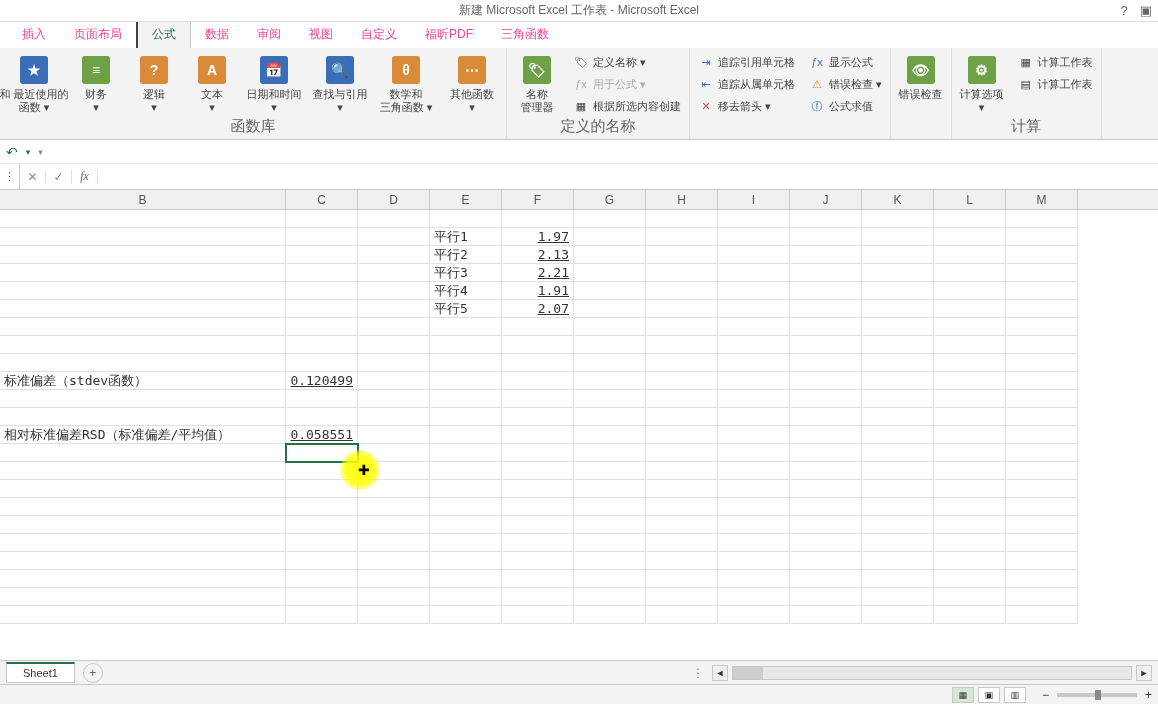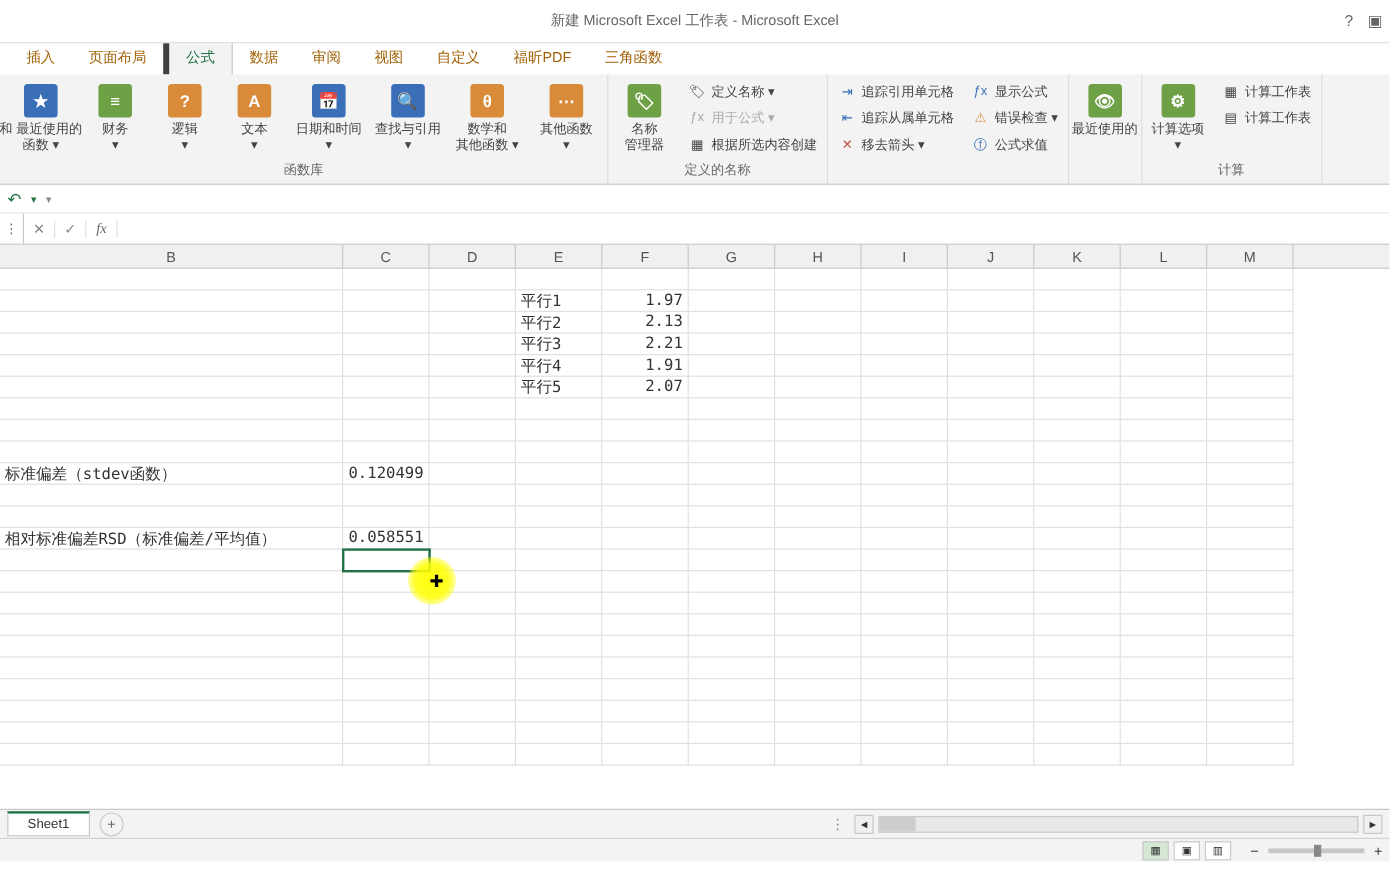--- a/index.html
+++ b/index.html
@@ -1,31 +1,31 @@
 <!DOCTYPE html>
 <html><head>
 <meta charset="utf-8">
 <style>
 * { margin: 0; padding: 0; box-sizing: border-box; font-family: "Microsoft YaHei", "Segoe UI", sans-serif; }
 body { width: 1158px; height: 724px; overflow: hidden; background: #fff; font-size: 12px; color: #333; position: relative; }
 
 
-.title-bar { height: 36px; background: #fff; display: flex; align-items: center; justify-content: center; position: relative; border-bottom: 1px solid #e0e0e0; }
+.title-bar { height: 22px; background: #fff; display: flex; align-items: center; justify-content: center; position: relative; border-bottom: 1px solid #e0e0e0; }
 .title-bar .title { font-size: 12px; color: #666; }
 .title-bar .right { position: absolute; right: 6px; display: flex; gap: 12px; align-items: center; color: #666; font-size: 13px; }
 
 
 .ribbon-tabs { height: 26px; background: #fff; display: flex; align-items: flex-end; padding-left: 8px; gap: 0; }
-.ribbon-tabs .tab { padding: 5px 14px; font-size: 12px; color: #a16207; cursor: pointer; }
-.ribbon-tabs .tab.active { background: #f3f3f3; color: #217346; border-top: 1px solid #c8c8c8; border-left: 5px solid #404040; border-right: 1px solid #c8c8c8; }
+.ribbon-tabs .tab { padding: 5px 14px; font-size: 12px; color: #ec4899; cursor: pointer; }
+.ribbon-tabs .tab.active { background: #f3f3f3; color: #217346; border-top: 1px solid #c8c8c8; border-left: 2px solid #404040; border-right: 1px solid #c8c8c8; }
 
 
 .ribbon { height: 92px; background: #f3f3f3; border-bottom: 1px solid #c8c8c8; display: flex; position: relative; }
 .ribbon-group { border-right: 1px solid #ddd; display: flex; flex-direction: column; justify-content: space-between; padding: 2px 4px 2px 4px; }
-.group-label { text-align: center; font-size: 11px; color: #666; padding: 1px 0 2px 0; }
+.group-label { text-align: center; font-size: 15px; color: #666; padding: 1px 0 2px 0; }
 .group-body { display: flex; align-items: flex-start; gap: 6px; flex: 1; padding-top: 2px; }
 .btn-large { display: flex; flex-direction: column; align-items: center; width: 52px; cursor: pointer; padding: 2px 0; }
 .btn-large.wider { width: 60px; }
 .btn-large .ico { width: 32px; height: 32px; display: flex; align-items: center; justify-content: center; }
 .btn-large .lbl { font-size: 11px; color: #444; text-align: center; line-height: 1.2; margin-top: 2px; white-space: pre; }
 .btn-small-row { display: flex; flex-direction: column; gap: 2px; }
 .btn-small { display: flex; align-items: center; gap: 4px; font-size: 11px; color: #444; padding: 2px 4px; cursor: pointer; white-space: nowrap; }
 .btn-small .sico { width: 16px; height: 16px; display: inline-flex; align-items: center; justify-content: center; }
 
 
@@ -43,21 +43,21 @@
 .fx-btn.fx { font-style: italic; color: #666; font-family: serif; }
 .formula-input { flex: 1; height: 100%; padding: 0 6px; font-size: 12px; }
 
 
 .grid-wrap { position: relative; height: 470px; overflow: hidden; }
 .col-hdr { height: 20px; display: flex; background: #f0f0f0; border-bottom: 1px solid #c8c8c8; }
 .col-hdr .ch { border-right: 1px solid #c8c8c8; text-align: center; font-size: 12px; color: #555; display: flex; align-items: center; justify-content: center; }
 .rows { display: flex; flex-direction: column; }
 .row { display: flex; height: 18px; }
 .cell { border-right: 1px solid #e0e0e0; border-bottom: 1px solid #e0e0e0; font-size: 13px; padding: 0 4px; display: flex; align-items: center; font-family: "SimSun", monospace; }
-.cell.r { justify-content: flex-end; }
+.cell.r { justify-content: flex-end; text-decoration: underline; }
 .cell.sel { outline: 2px solid #217346; outline-offset: -1px; background: #fff; z-index: 5; }
 
 
 .cB { width: 286px; }
 .cC { width: 72px; }
 .cD { width: 72px; }
 .cE { width: 72px; }
 .cF { width: 72px; }
 .cG { width: 72px; }
 .cH { width: 72px; }
@@ -154,21 +154,21 @@
             <div class="fxico" style="background:#3a6fb7">🔍</div>
           </div>
         <div class="lbl">查找与引用
 ▾</div>
       </div>
       <div class="btn-large wider">
         <div class="ico">
             <div class="fxico" style="background:#d98b3a">θ</div>
           </div>
         <div class="lbl">数学和
-其他函数 ▾</div>
+三角函数 ▾</div>
       </div>
       <div class="btn-large wider">
         <div class="ico">
             <div class="fxico" style="background:#d98b3a">⋯</div>
           </div>
         <div class="lbl">其他函数
 ▾</div>
       </div>
     </div>
     <div class="group-label">函数库</div>
@@ -233,21 +233,21 @@
       </div>
     </div>
   </div>
 
   <div class="ribbon-group">
     <div class="group-body">
       <div class="btn-large">
         <div class="ico">
             <div class="fxico" style="background:#6ea046">👁</div>
           </div>
-        <div class="lbl">最近使用的</div>
+        <div class="lbl">错误检查</div>
       </div>
     </div>
     <div class="group-label">&nbsp;</div>
   </div>
 
   <div class="ribbon-group">
     <div class="group-body">
       <div class="btn-large">
         <div class="ico">
             <div class="fxico" style="background:#6ea046">⚙</div>

